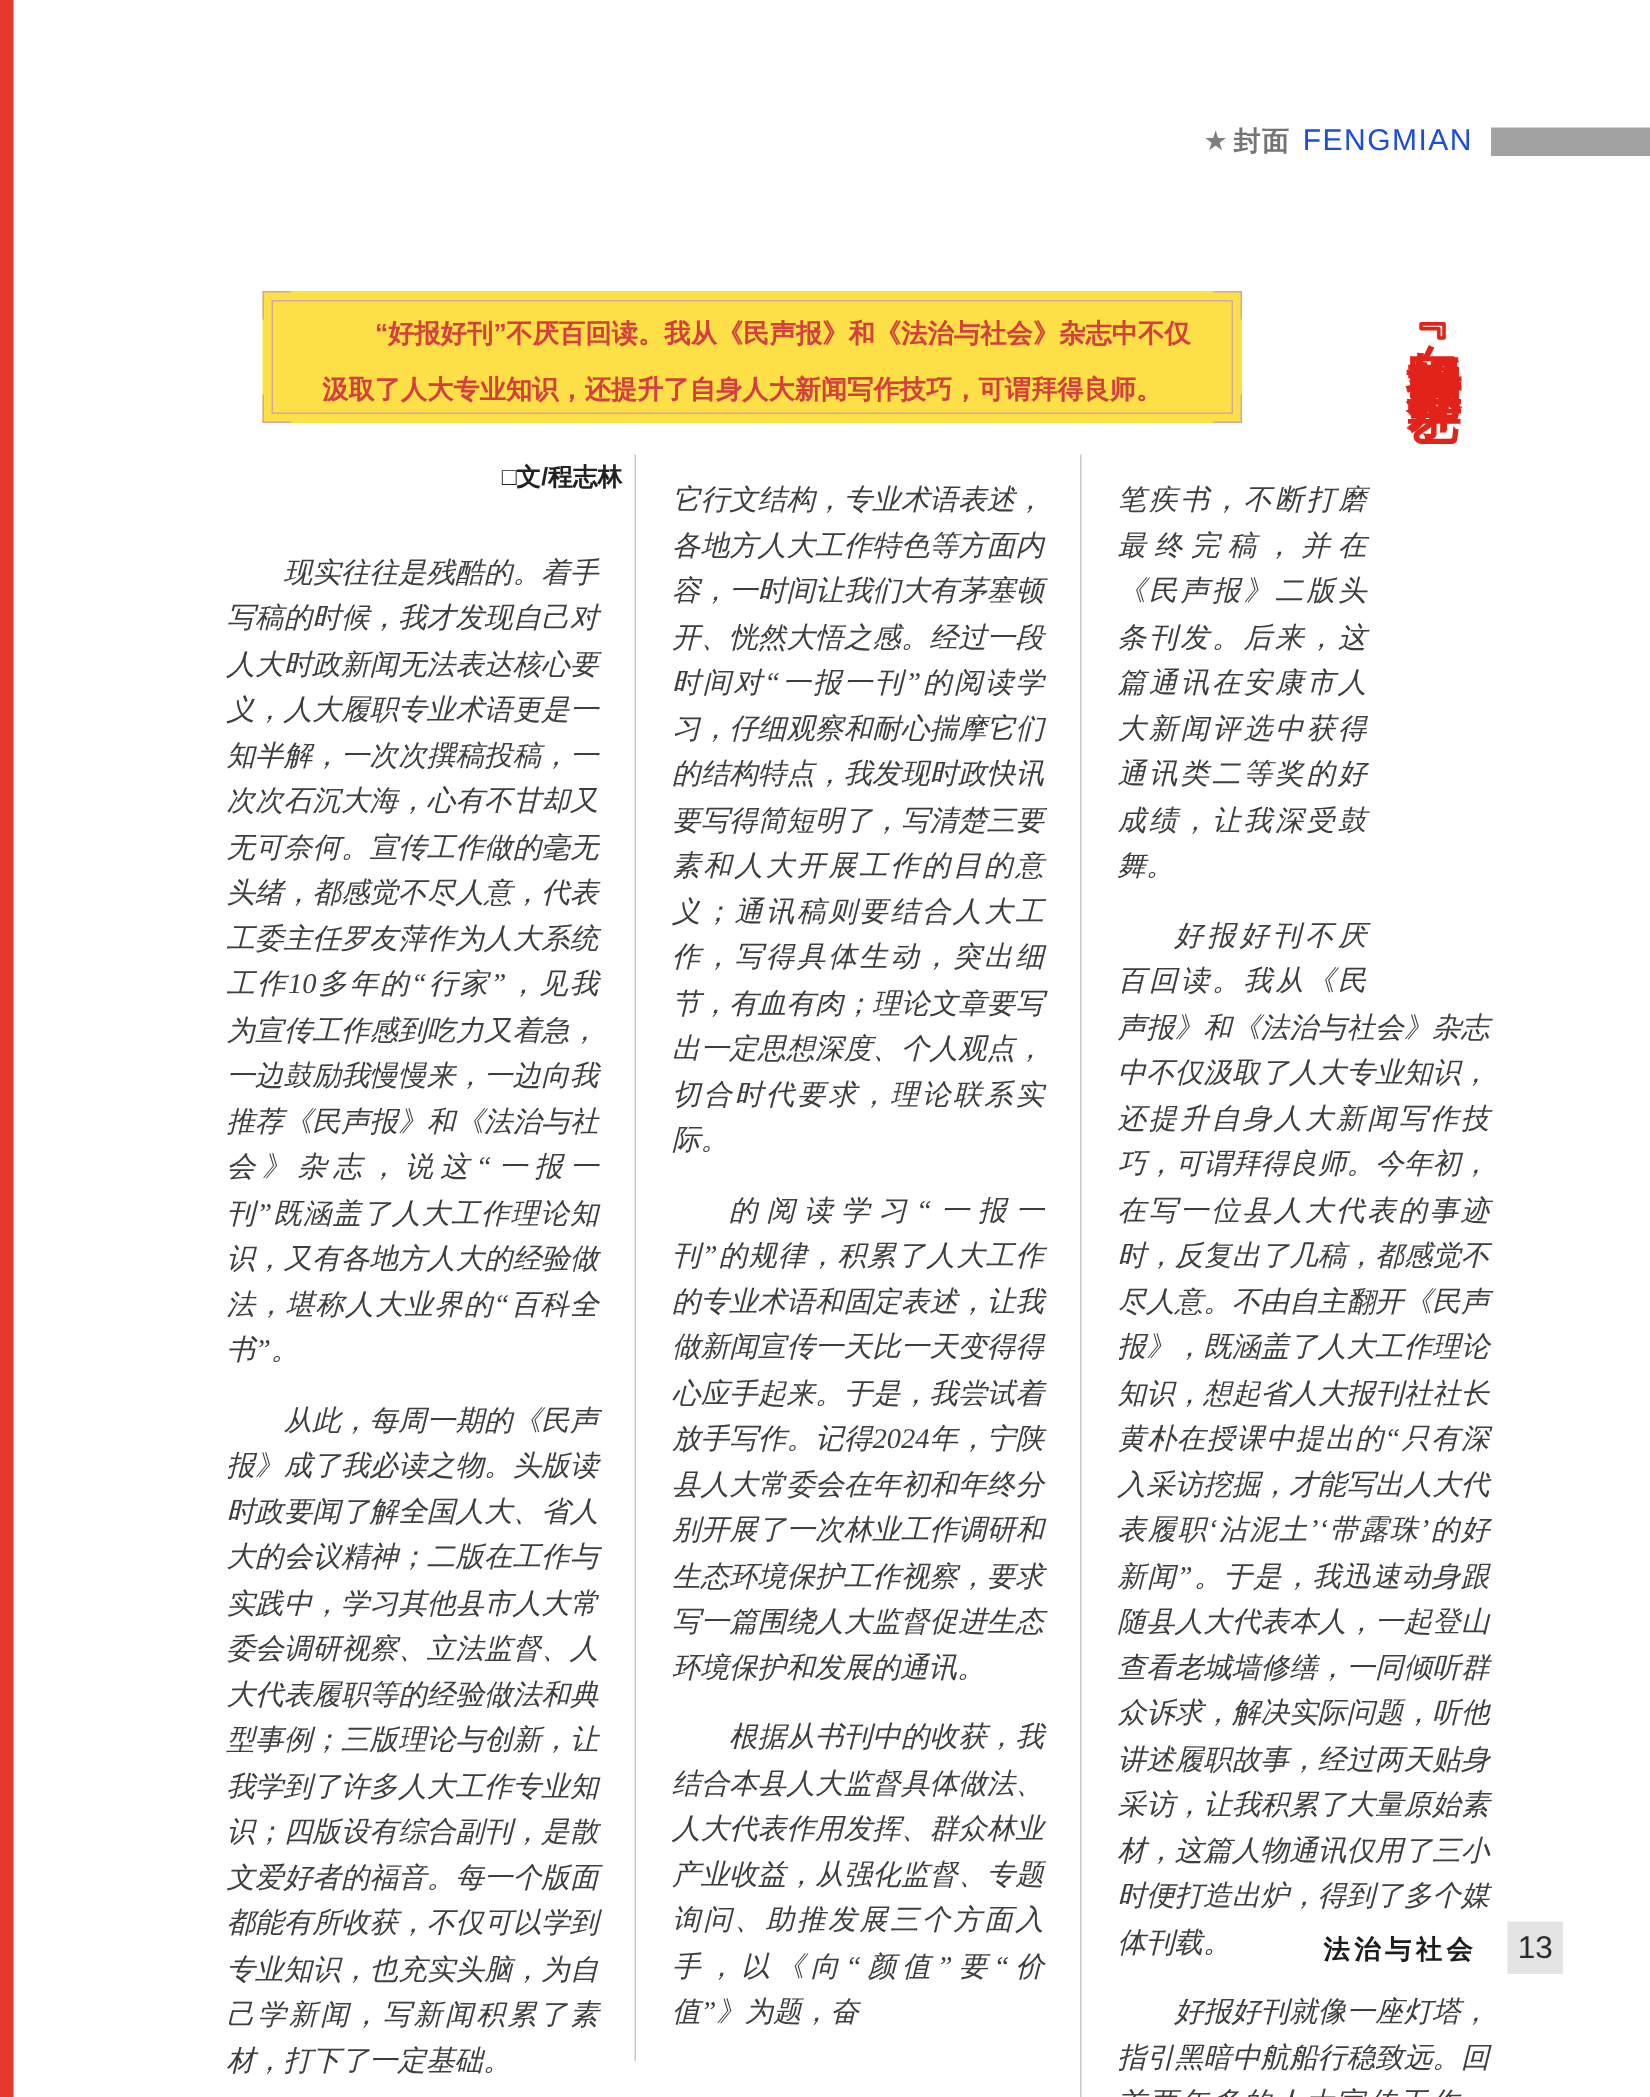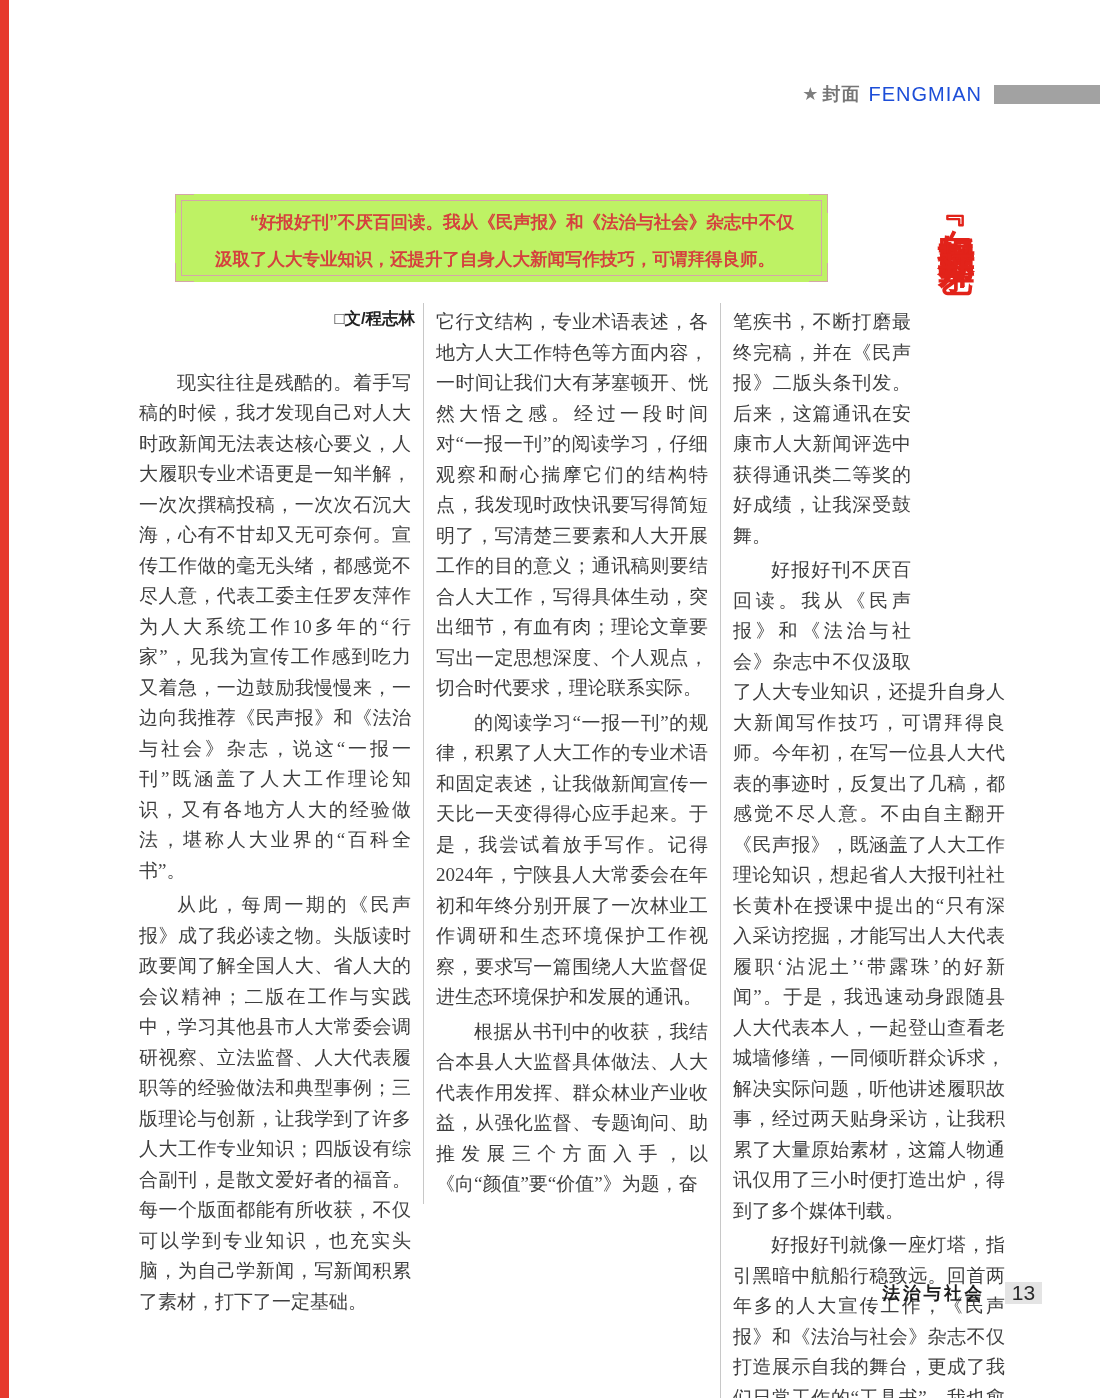--- a/index.html
+++ b/index.html
@@ -9,21 +9,21 @@
 
   
   .header{position:absolute;top:82px;left:0;right:0;height:24px;display:flex;align-items:center;justify-content:flex-end;
           font-family:"Liberation Sans", sans-serif;}
   .header .star{color:#7e7e7e;font-size:18px;margin-right:4px;}
   .header .sec-cn{color:#757575;font-size:18px;font-weight:bold;letter-spacing:1px;}
   .header .sec-en{color:#1d4ed8;font-size:20px;margin-left:8px;letter-spacing:1px;}
   .header .header-bar{width:106px;height:19px;background:#a2a2a2;margin-left:12px;}
 
   
-  .quote-box{position:absolute;left:175px;top:194px;width:653px;height:88px;background:#bef264;}
+  .quote-box{position:absolute;left:175px;top:194px;width:653px;height:88px;background:#fde047;}
   .qframe{position:absolute;left:6px;top:6px;right:6px;bottom:6px;border:1px solid #d4a7a7;}
   .qcorner{position:absolute;width:18px;height:18px;border:0 solid #d4a7a7;background:transparent;}
   .qc-tl{left:0;top:0;border-left-width:1px;border-top-width:1px;}
   .qc-tr{right:0;top:0;border-right-width:1px;border-top-width:1px;}
   .qc-bl{left:0;bottom:0;border-left-width:1px;border-bottom-width:1px;}
   .qc-br{right:0;bottom:0;border-right-width:1px;border-bottom-width:1px;}
   .quote-text{position:absolute;left:40px;right:34px;top:10px;margin:0;
               font-family:"Liberation Sans", sans-serif;font-weight:bold;
               color:#d5403e;font-size:17.5px;line-height:37px;text-indent:2em;text-align:justify;}
 
@@ -31,32 +31,32 @@
   .vtitle{position:absolute;left:926px;top:200px;height:440px;
           writing-mode:vertical-rl;text-orientation:mixed;
           font-family:"Liberation Sans", sans-serif;font-weight:bold;
           color:#e2231a;font-size:37px;letter-spacing:3px;line-height:60px;}
 
   
   .cols{position:absolute;left:135px;top:303px;width:880px;display:flex;align-items:flex-start;
         color:#3e3e3e;font-size:19px;line-height:30.5px;}
   .col{width:280px;flex:0 0 280px;text-align:justify;}
   .col + .col{margin-left:8px;padding-left:8px;border-left:1px solid #c8c8c8;}
-  .col p{margin:4px;}
+  .col p{margin:16px;font-style:italic;}
   .col p.indent{text-indent:2em;}
   .col p.no-indent{text-indent:0;}
   .byline{font-family:"Liberation Sans", sans-serif;font-weight:bold;color:#222222;
           font-size:16.5px;margin-bottom:34px;text-align:right;}
   .title-spacer{float:right;width:98px;height:352px;}
 
   
   .footer{position:absolute;top:1281px;right:58px;display:flex;align-items:center;
           font-family:"Liberation Sans", sans-serif;}
   .footer .mag{font-weight:bold;color:#1c1c1c;font-size:17.5px;letter-spacing:3px;}
-  .footer .pagenum{margin-left:20px;width:37px;height:22px;background:#e4e4e4;color:#2b2b2b;
+  .footer .pagenum{margin-left:20px;width:37px;height:35px;background:#e4e4e4;color:#2b2b2b;
                    font-size:21px;display:flex;align-items:center;justify-content:center;}
 </style>
 </head>
 <body>
 
 <div class="page">
 
   <div class="left-strip"></div>
 
   <div class="header">

